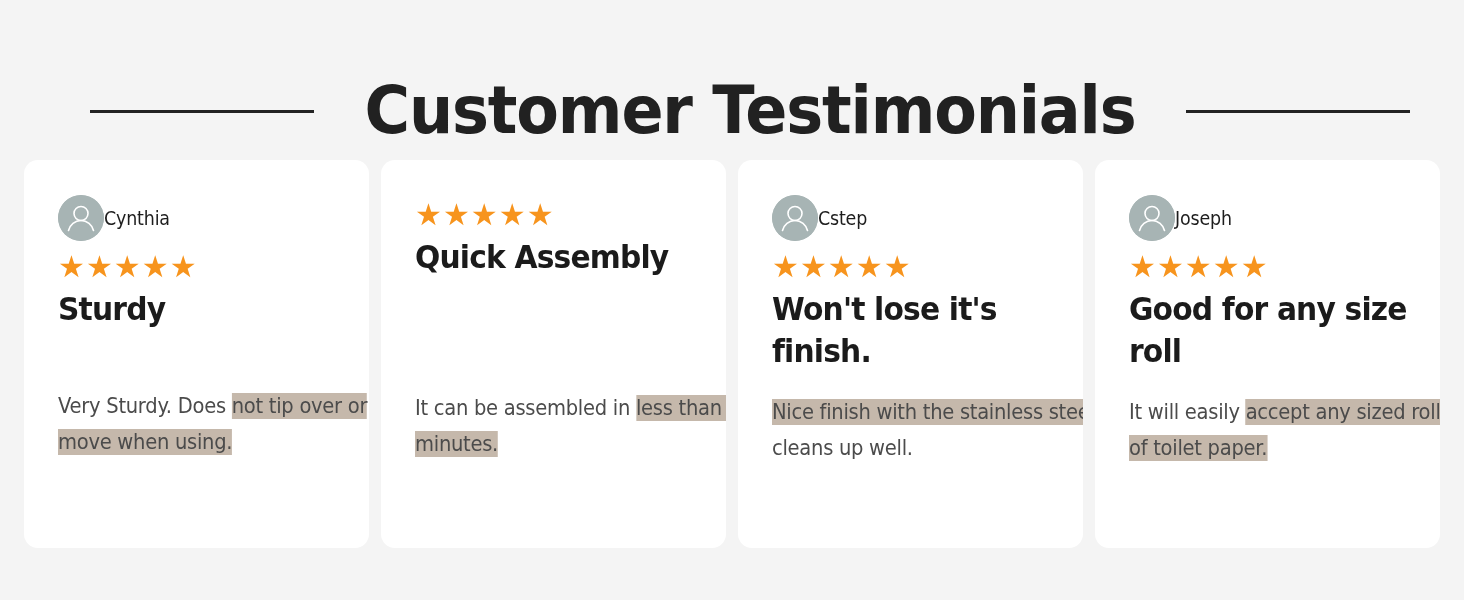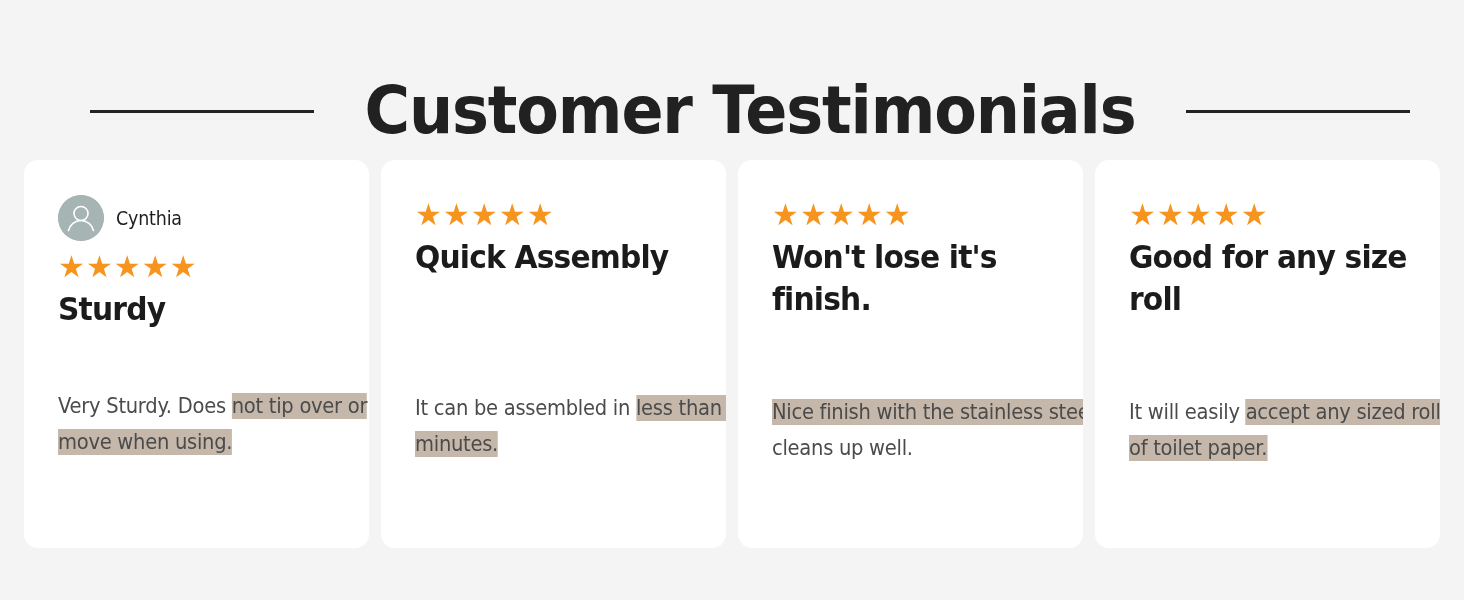--- a/index.html
+++ b/index.html
@@ -73,21 +73,20 @@
     border-radius: 14px;
     padding: 32px 34px 0 34px;
     position: relative;
     overflow: hidden;
   }
 
   
   .person {
     display: flex;
     align-items: center;
-    gap: 12px;
     height: 52px;
   }
 
   .avatar {
     width: 46px;
     height: 46px;
     border-radius: 50%;
     background: #a7b4b4;
     flex: 0 0 auto;
     display: block;
@@ -201,32 +200,48 @@
         <span class="star">★</span>
         <span class="star">★</span>
         <span class="star">★</span>
         <span class="star">★</span>
       </div>
       <div class="headline">Quick Assembly</div>
       <div class="body-text">It can be assembled in <mark>less than 2 minutes.</mark></div>
     </div>
 
     <div class="card card-2">
+      <div class="person">
+        <svg class="avatar" viewBox="0 0 46 46">
+          <circle cx="23" cy="23" r="23" fill="#a7b4b4"></circle>
+          <circle cx="23" cy="18.5" r="7" fill="none" stroke="#ffffff" stroke-width="1.6"></circle>
+          <path d="M10.5 35.5a12.8 12.8 0 0 1 25 0" fill="none" stroke="#ffffff" stroke-width="1.6" stroke-linecap="round"></path>
+        </svg>
+        <span class="person-name">Cstep</span>
+      </div>
       <div class="stars">
         <span class="star">★</span>
         <span class="star">★</span>
         <span class="star">★</span>
         <span class="star">★</span>
         <span class="star">★</span>
       </div>
       <div class="headline">Won't lose it's finish.</div>
       <div class="body-text"><mark>Nice finish with the stainless steel,</mark> cleans up well.</div>
     </div>
 
     <div class="card card-3">
+      <div class="person">
+        <svg class="avatar" viewBox="0 0 46 46">
+          <circle cx="23" cy="23" r="23" fill="#a7b4b4"></circle>
+          <circle cx="23" cy="18.5" r="7" fill="none" stroke="#ffffff" stroke-width="1.6"></circle>
+          <path d="M10.5 35.5a12.8 12.8 0 0 1 25 0" fill="none" stroke="#ffffff" stroke-width="1.6" stroke-linecap="round"></path>
+        </svg>
+        <span class="person-name">Joseph</span>
+      </div>
       <div class="stars">
         <span class="star">★</span>
         <span class="star">★</span>
         <span class="star">★</span>
         <span class="star">★</span>
         <span class="star">★</span>
       </div>
       <div class="headline">Good for any size roll</div>
       <div class="body-text">It will easily <mark>accept any sized roll of toilet paper.</mark></div>
     </div>

